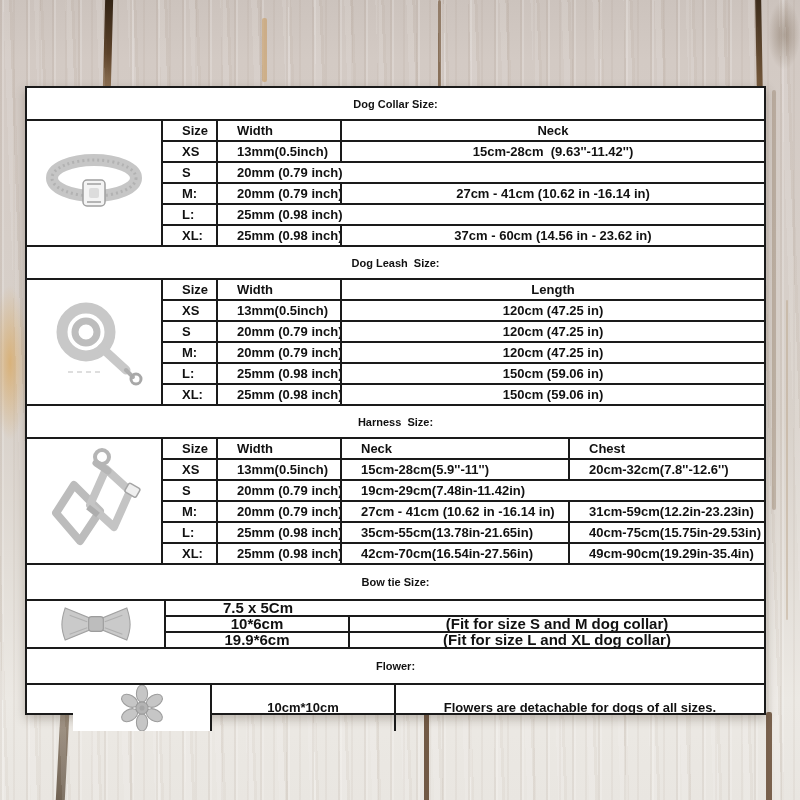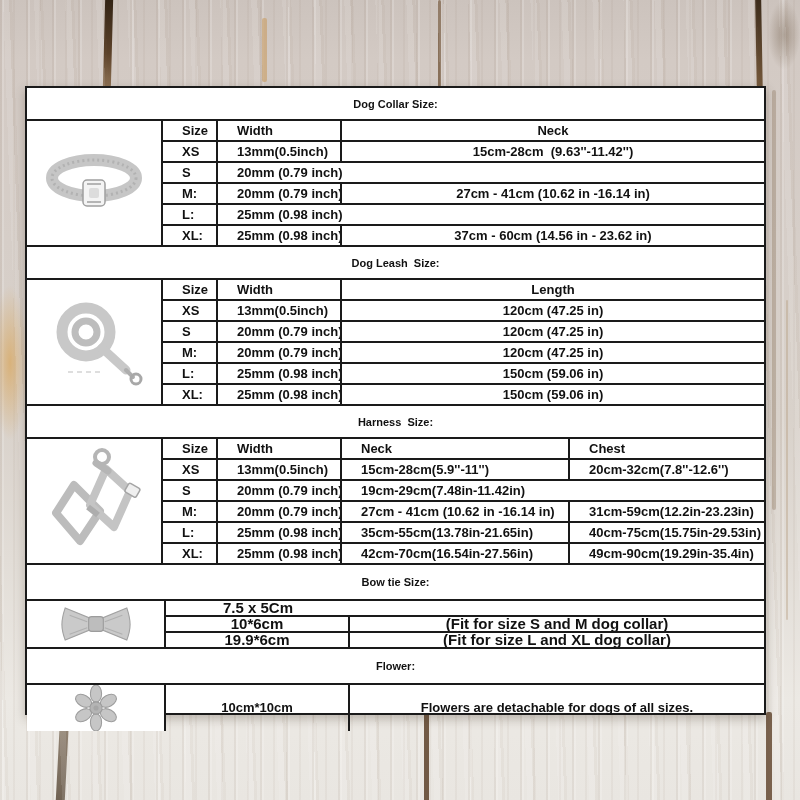--- a/index.html
+++ b/index.html
@@ -18,21 +18,21 @@
   
   .panel{position:absolute;left:25px;top:86px;width:741px;height:629px;background:#ffffff;
     border:2px solid #1a1a1a;box-sizing:border-box;display:flex;flex-direction:column;
     box-shadow:0 4px 10px rgba(70,55,40,0.30);}
 
   .title{height:31px;flex:none;display:flex;align-items:center;justify-content:center;
     font-size:11px;white-space:pre;}
   .title.small{height:34px;}
 
   .tbl{display:flex;flex:none;border-top:2px solid #1a1a1a;border-bottom:2px solid #1a1a1a;box-sizing:border-box;}
-  .tbl.last{border-bottom:none;flex:1;}
+  .tbl.last{border-bottom:none;flex:1;padding-left:46px;}
   .imgcell{flex:none;border-right:2px solid #1a1a1a;box-sizing:border-box;
     display:flex;align-items:center;justify-content:center;background:#fff;}
   .t-main .imgcell{width:136px;}
   .t-bow .imgcell,.t-flower .imgcell{width:139px;}
   .rows{flex:1;display:flex;flex-direction:column;min-width:0;}
   .row{display:grid;border-bottom:2px solid #1a1a1a;flex:none;}
   .rows .row:last-child{border-bottom:none;}
   .t-main .row{grid-template-columns:55px 124px 1fr;height:19px;}
   .t-harness .row{grid-template-columns:55px 124px 228px 1fr;}
   .t-bow .row{grid-template-columns:184px 1fr;height:14px;}

